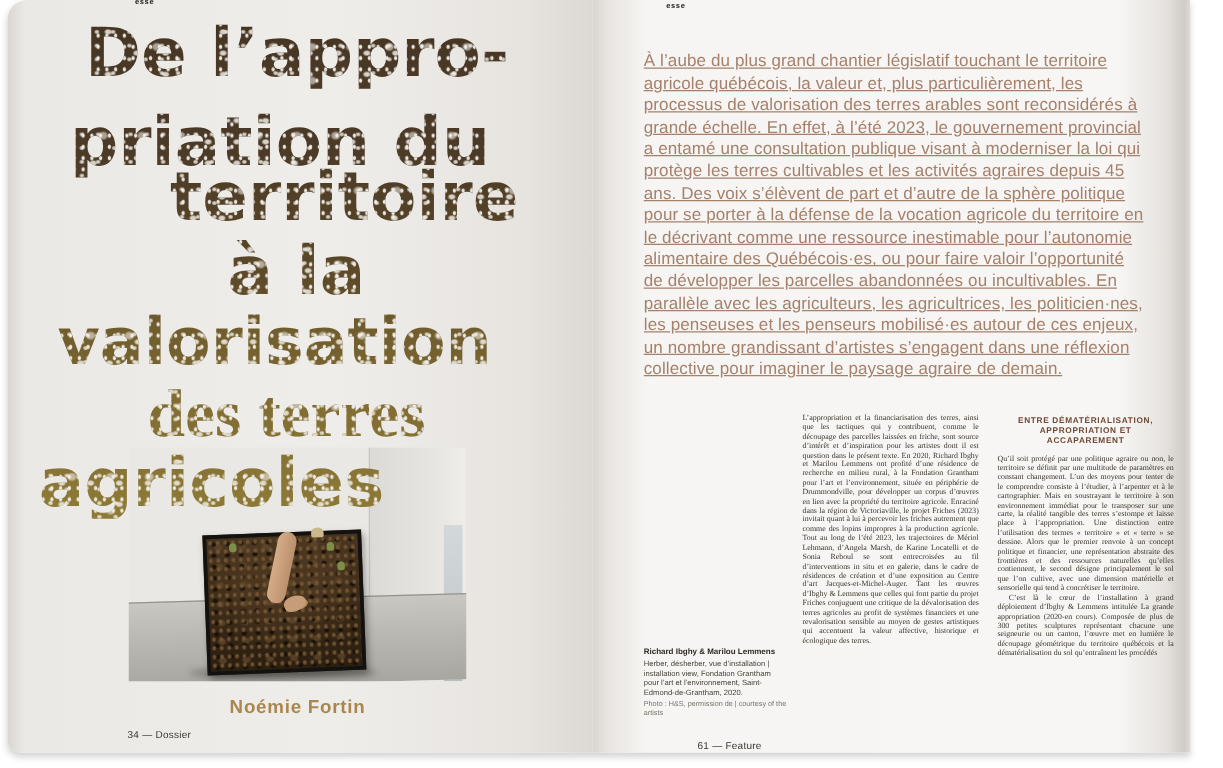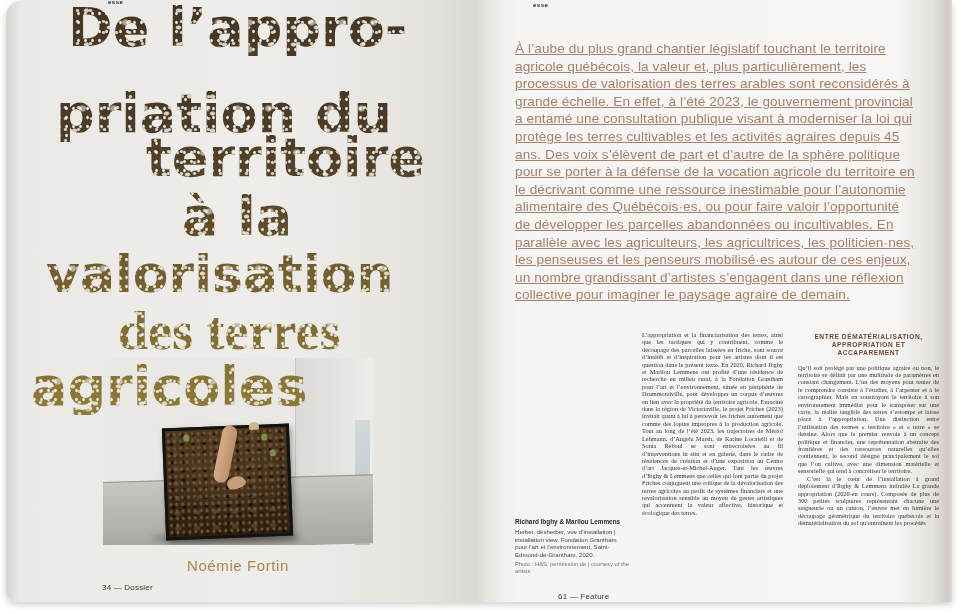--- a/index.html
+++ b/index.html
@@ -39,23 +39,23 @@
         radial-gradient(rgba(243,240,235,.95) 0 .9px, transparent 1.7px),
         radial-gradient(rgba(246,243,238,.8) 0 1.2px, transparent 2.3px),
         radial-gradient(rgba(240,236,229,.85) 0 2px, transparent 3.4px),
         radial-gradient(rgba(238,234,226,.6) 0 2.6px, transparent 4.4px),
         linear-gradient(180deg, var(--c1) 0%, var(--c2) 100%);
       background-size:7px 9px, 13px 11px, 23px 17px, 31px 27px, 100% 100%;
       background-position:0 0, 3px 5px, 7px 2px, 11px 9px, 0 0;
       -webkit-background-clip:text; background-clip:text; color:transparent;
     }
   }
-  .t1 { left:62px;  top:0;   --c1:#443422; --c2:#4b3a26; }
+  .t1 { left:62px;  top:15px;   --c1:#443422; --c2:#4b3a26; }
   .t2 { left:22px;  top:86px;margin-left:28px;  --c1:#473726; --c2:#4e3d27; }
-  .t3 { left:140px; top:130px; --c1:#4c3b26; --c2:#564428; }
+  .t3 { left:130px; top:130px; --c1:#4c3b26; --c2:#564428; }
   .t4 { left:176px; top:189px;text-align:center; --c1:#554327; --c2:#63502a; }
   .t5 { left:40px;  top:246px; --c1:#6b582c; --c2:#7a6630; font-size:52px; }
   .t6 { left:112px; top:303px;font-family:Liberation Serif, serif; --c1:#7d6931; --c2:#877234; }
   .t7 { left:25px;  top:359px;text-align:center; --c1:#857134; --c2:#8f7b37; }
 
   
   .photo { position:absolute; left:97px; top:358px; width:270px; height:187px; z-index:1;
            background:#eae8e5; overflow:hidden; }
   .ph-wall-r { position:absolute; right:0; top:0; width:29%; height:68%;
            background:linear-gradient(90deg,#dcdad6, #e6e4e0 60%, #efedea); }
@@ -84,21 +84,21 @@
            background:#c79c78; box-shadow:3px 2px 0 -2px #b58a66; }
   .ph-tuft { position:absolute; width:10px; height:8px; border-radius:50% 50% 20% 20%;
            background:#c9b98a; }
   .ph-seed { position:absolute; width:6px; height:7px; border-radius:50% 50% 30% 30%;
            background:#7d8f46; }
   .ph-shadow { position:absolute; left:48px; top:176px; width:150px; height:9px;
            border-radius:50%; background:rgba(35,33,30,.35); filter:blur(3px); }
 
   
   .author { position:absolute; left:97px; top:557px; width:270px; text-align:center;
-            font-weight:normal; font-size:15px; letter-spacing:.6px; color:#ab8750; }
+            font-weight:bold; font-size:15px; letter-spacing:.6px; color:#ab8750; }
   .folio  { position:absolute; font-size:8px; color:#3b362f; letter-spacing:.2px; }
   .folio-l { left:60px; top:583px;margin-left:36px; }
   .folio-r { left:84px; top:592px; }
 
   
   .intro { position:absolute; left:41px; top:40px; width:400px;
            font-size:13.6px; line-height:17.6px; letter-spacing:.1px; color:#a5816c;text-decoration:underline; }
   .col { position:absolute; top:331px; width:141px; font-family:"Liberation Serif", serif;
          font-size:6.3px; line-height:7.4px; color:#3b342c; text-align:justify;
          hyphens:auto; -webkit-hyphens:auto; }

